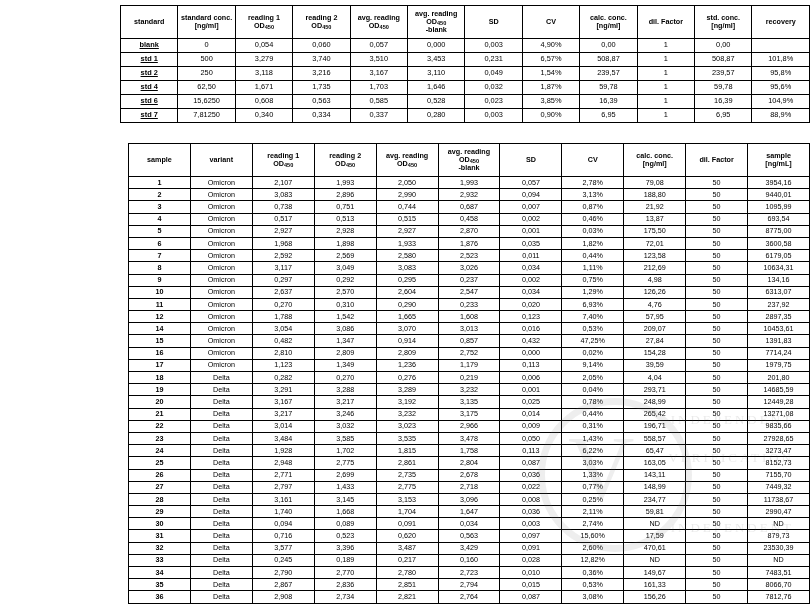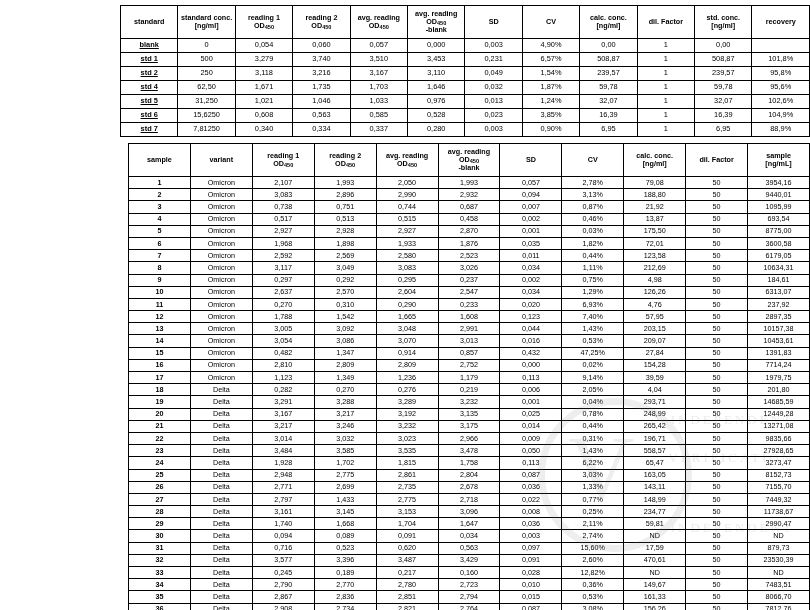--- a/index.html
+++ b/index.html
@@ -226,34 +226,20 @@
           <td>1,703</td>
           <td>1,646</td>
           <td>0,032</td>
           <td>1,87%</td>
           <td>59,78</td>
           <td>1</td>
           <td>59,78</td>
           <td>95,6%</td>
         </tr>
         <tr>
-          <td class="lbl">std 5</td>
-          <td>31,250</td>
-          <td>1,021</td>
-          <td>1,046</td>
-          <td>1,033</td>
-          <td>0,976</td>
-          <td>0,013</td>
-          <td>1,24%</td>
-          <td>32,07</td>
-          <td>1</td>
-          <td>32,07</td>
-          <td>102,6%</td>
-        </tr>
-        <tr>
           <td class="lbl">std 6</td>
           <td>15,6250</td>
           <td>0,608</td>
           <td>0,563</td>
           <td>0,585</td>
           <td>0,528</td>
           <td>0,023</td>
           <td>3,85%</td>
           <td>16,39</td>
           <td>1</td>
@@ -429,21 +415,21 @@
           <td class="idx">9</td>
           <td>Omicron</td>
           <td>0,297</td>
           <td>0,292</td>
           <td>0,295</td>
           <td>0,237</td>
           <td>0,002</td>
           <td>0,75%</td>
           <td>4,98</td>
           <td>50</td>
-          <td>184,61</td>
+          <td>134,16</td>
         </tr>
         <tr>
           <td class="idx">10</td>
           <td>Omicron</td>
           <td>2,637</td>
           <td>2,570</td>
           <td>2,604</td>
           <td>2,547</td>
           <td>0,034</td>
           <td>1,29%</td>
@@ -469,33 +455,20 @@
           <td>Omicron</td>
           <td>1,788</td>
           <td>1,542</td>
           <td>1,665</td>
           <td>1,608</td>
           <td>0,123</td>
           <td>7,40%</td>
           <td>57,95</td>
           <td>50</td>
           <td>2897,35</td>
-        </tr>
-        <tr>
-          <td class="idx">13</td>
-          <td>Omicron</td>
-          <td>3,005</td>
-          <td>3,092</td>
-          <td>3,048</td>
-          <td>2,991</td>
-          <td>0,044</td>
-          <td>1,43%</td>
-          <td>203,15</td>
-          <td>50</td>
-          <td>10157,38</td>
         </tr>
         <tr>
           <td class="idx">14</td>
           <td>Omicron</td>
           <td>3,054</td>
           <td>3,086</td>
           <td>3,070</td>
           <td>3,013</td>
           <td>0,016</td>
           <td>0,53%</td>

